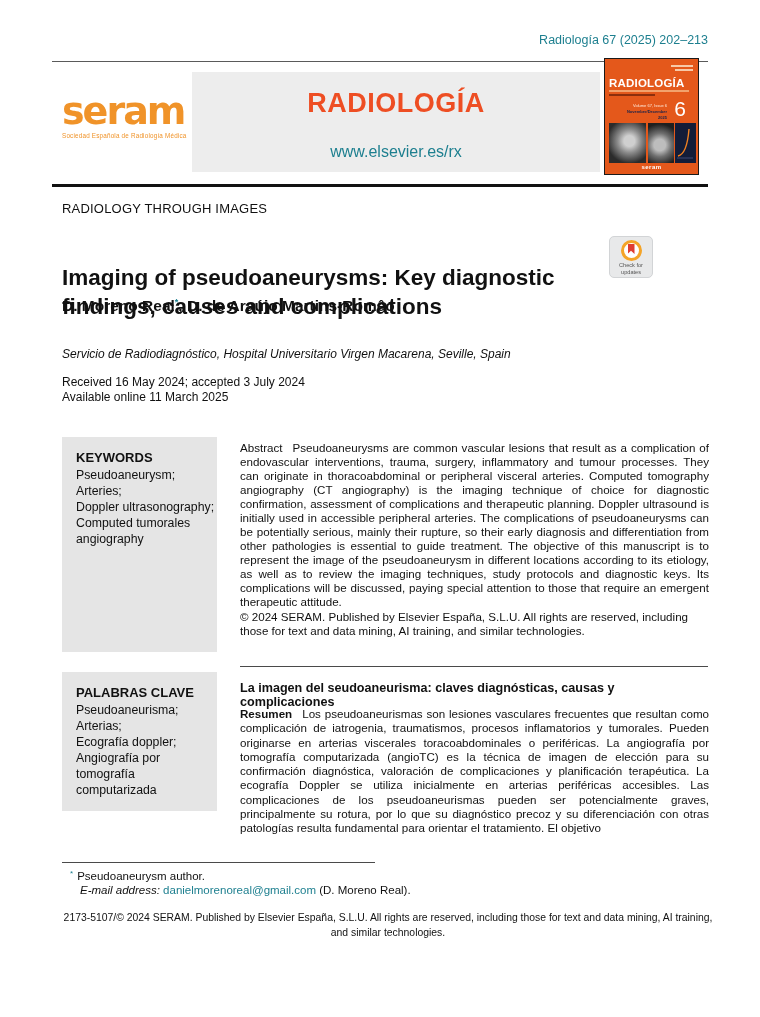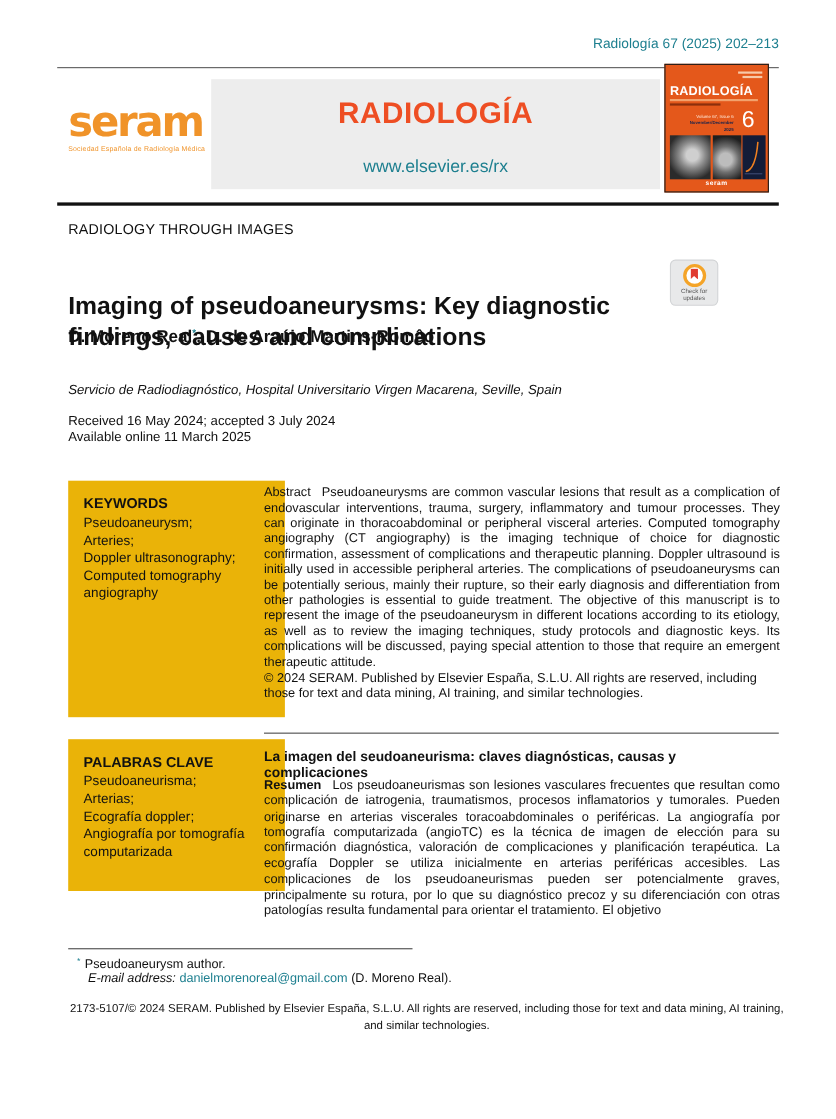--- a/index.html
+++ b/index.html
@@ -60,21 +60,21 @@
             clip-path:polygon(0 0,100% 0,100% 100%,50% 68%,0 100%);}
   .cfu-text{font-size:5.6px;color:#555555;line-height:1.2;}
 
   .authors{position:absolute;left:62px;top:297px;font-size:15.5px;font-weight:700;color:#111111;}
   .authors sup{color:#1d7f8f;font-size:9px;font-weight:700;}
   .affiliation{position:absolute;left:62px;top:347px;font-size:12px;font-style:italic;color:#111111;}
   .received{position:absolute;left:62px;top:375px;font-size:12px;color:#111111;}
   .available{position:absolute;left:62px;top:390px;font-size:12px;color:#111111;}
 
   
-  .kwbox{position:absolute;left:62px;width:197px;background:#eab308;box-sizing:border-box;
+  .kwbox{position:absolute;left:62px;width:155px;background:#e5e5e5;box-sizing:border-box;
          padding:13px 0 12px 14px;}
   .kwbox-en{top:437px;min-height:215px;}
   .kwbox-es{top:672px;min-height:138px;}
   .kw-heading{font-size:13px;font-weight:700;color:#111111;margin-bottom:3px;}
   .kw-item{font-size:12.3px;color:#111111;line-height:1.3;}
 
   
   .abstract{position:absolute;left:240px;top:441px;width:469px;font-size:11.6px;line-height:1.21;
             text-align:justify;color:#111111;}
   .abstract .lbl{font-weight:400;margin-right:10px;}
@@ -155,21 +155,21 @@
 
   <div class="affiliation">Servicio de Radiodiagnóstico, Hospital Universitario Virgen Macarena, Seville, Spain</div>
   <div class="received">Received 16 May 2024; accepted 3 July 2024</div>
   <div class="available">Available online 11 March 2025</div>
 
   <div class="kwbox kwbox-en">
     <div class="kw-heading">KEYWORDS</div>
     <div class="kw-item">Pseudoaneurysm;</div>
     <div class="kw-item">Arteries;</div>
     <div class="kw-item">Doppler ultrasonography;</div>
-    <div class="kw-item">Computed tomography angiography</div>
+    <div class="kw-item">Computed tumorales angiography</div>
   </div>
 
   <div class="abstract">
     <span class="lbl">Abstract</span><span>Pseudoaneurysms are common vascular lesions that result as a complication of endovascular interventions, trauma, surgery, inflammatory and tumour processes. They can originate in thoracoabdominal or peripheral visceral arteries. Computed tomography angiography (CT angiography) is the imaging technique of choice for diagnostic confirmation, assessment of complications and therapeutic planning. Doppler ultrasound is initially used in accessible peripheral arteries. The complications of pseudoaneurysms can be potentially serious, mainly their rupture, so their early diagnosis and differentiation from other pathologies is essential to guide treatment. The objective of this manuscript is to represent the image of the pseudoaneurysm in different locations according to its etiology, as well as to review the imaging techniques, study protocols and diagnostic keys. Its complications will be discussed, paying special attention to those that require an emergent therapeutic attitude.</span>
     <div class="abs-copy">© 2024 SERAM. Published by Elsevier España, S.L.U. All rights are reserved, including those for text and data mining, AI training, and similar technologies.</div>
   </div>
 
   <div class="col-divider"></div>
 
   <div class="kwbox kwbox-es">

